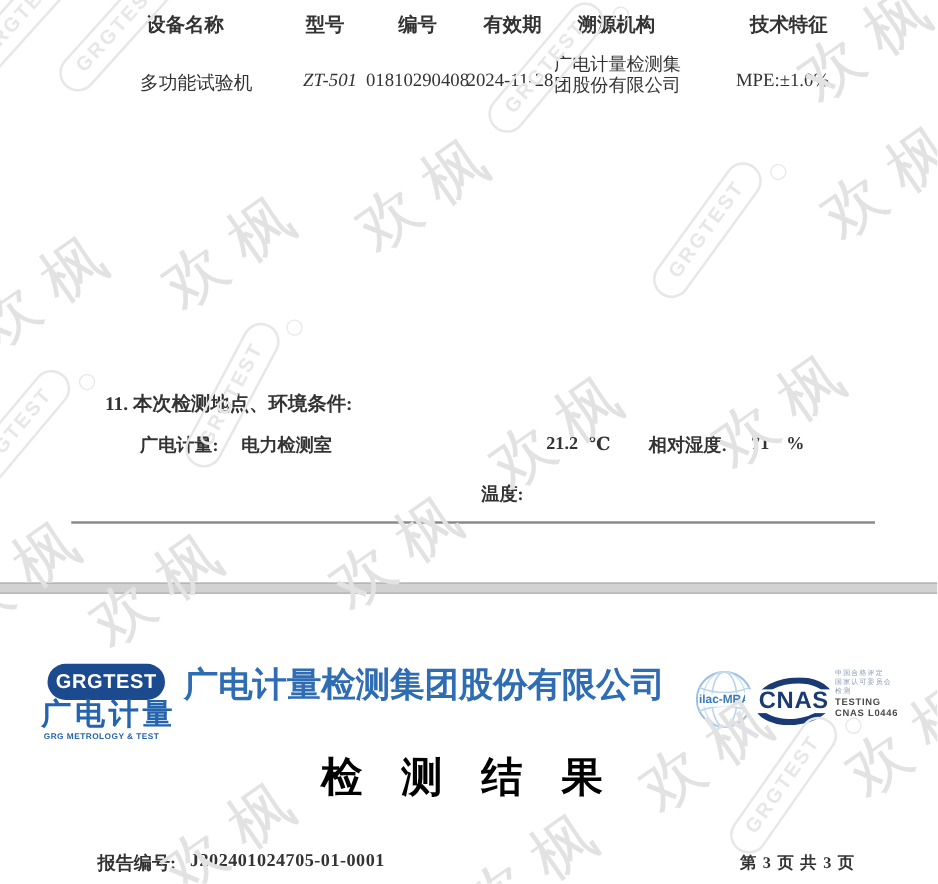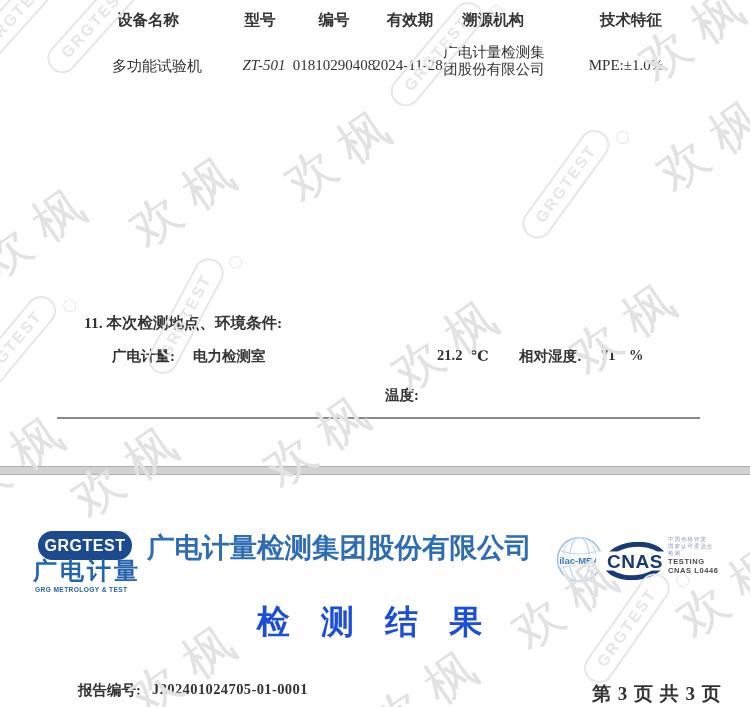--- a/index.html
+++ b/index.html
@@ -38,24 +38,24 @@
   .ilac-label{position:absolute;left:50%;top:50%;transform:translate(-50%,-50%);
     font-size:9.5px;font-weight:700;color:#3a79b5;background:rgba(255,255,255,.75);padding:0 1px;}
   .cnas{left:604px;top:542px;width:62px;height:38px;}
   .cnas-word{position:absolute;left:50%;top:50%;transform:translate(-50%,-50%);
     font-size:19px;font-weight:800;color:#1a3a75;letter-spacing:.5px;background:#fff;padding:0 11px;line-height:1;}
   .cnas-textblock{left:668px;top:536px;line-height:1.25;white-space:normal;width:72px;}
   .cnas-cnline{font-size:5.5px;color:#8a9ab5;letter-spacing:1px;}
   .cnas-strong{font-size:7.5px;font-weight:700;color:#4a4a4a;letter-spacing:.6px;}
 
   .results-title{left:0;top:600px;width:750px;text-align:center;font-size:33px;font-weight:900;
-    color:#1d4ed8;letter-spacing:11px;}
+    color:#000000;letter-spacing:11px;}
   .report-label{left:78px;top:681px;font-size:14.5px;font-weight:700;color:#333;}
   .report-no{left:152px;top:681px;font-size:14.5px;font-weight:700;color:#333;letter-spacing:.4px;}
-  .page-info{left:592px;top:681px;font-size:19px;font-weight:700;color:#333;letter-spacing:1px;}
+  .page-info{left:592px;top:681px;font-size:13px;font-weight:700;color:#333;letter-spacing:1px;}
 
   
   #wm-layer{position:absolute;inset:0;z-index:5;pointer-events:none;}
   .wm-text{position:absolute;font-family:"Liberation Serif","DejaVu Serif",serif;
     font-size:50px;color:#e2e2e2;letter-spacing:14px;white-space:nowrap;
     transform:translate(-50%,-50%) rotate(-35deg);}
   .wm-stamp{position:absolute;border:2.5px solid #e7e7e7;border-radius:22px;padding:4px 16px;
     font-family:"Liberation Sans","DejaVu Sans",sans-serif;font-size:16px;font-weight:700;
     letter-spacing:2px;color:#e7e7e7;white-space:nowrap;
     transform:translate(-50%,-50%) rotate(-52deg);}

